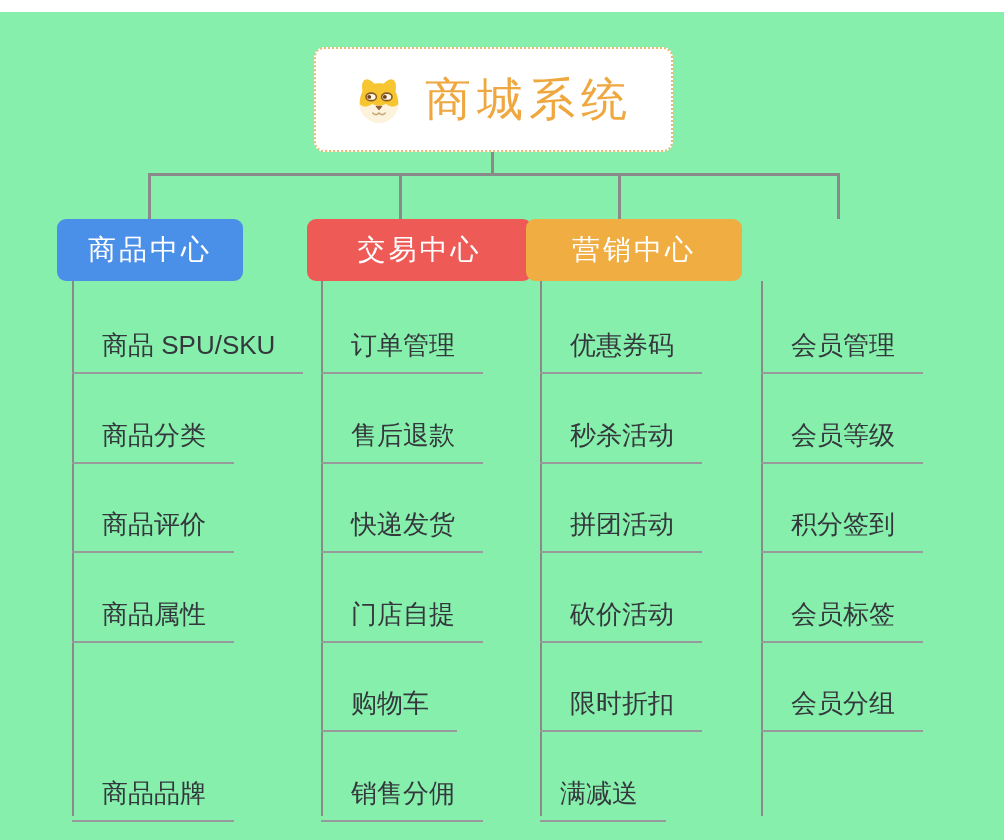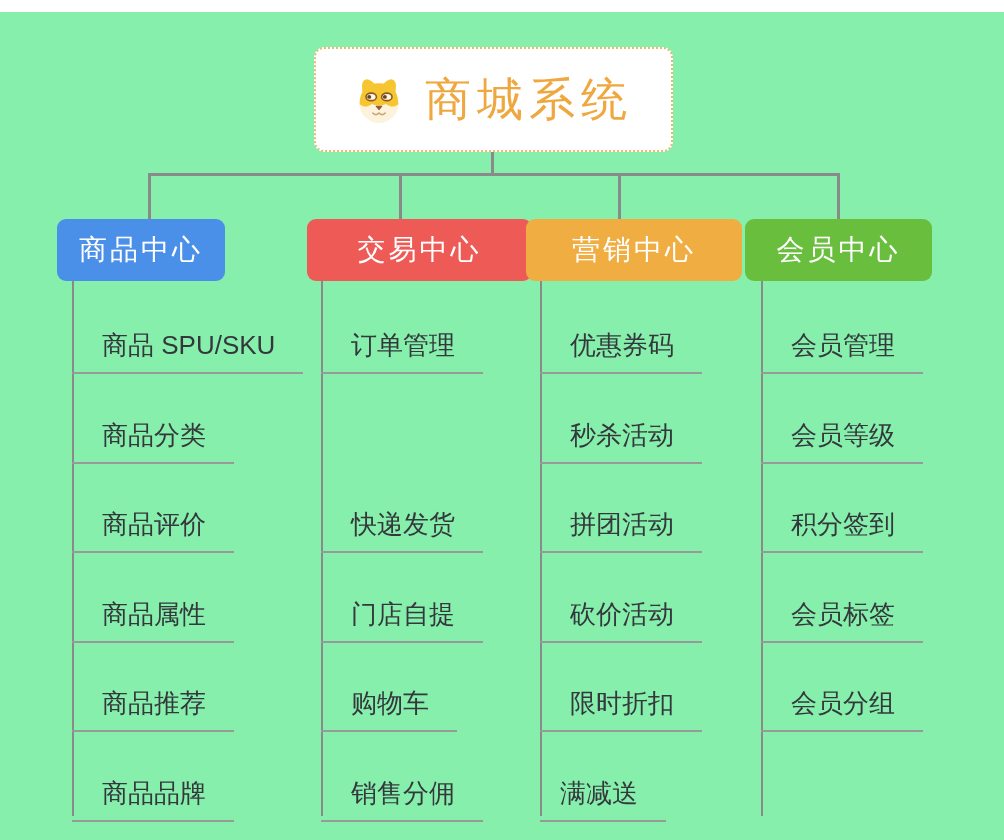--- a/index.html
+++ b/index.html
@@ -30,21 +30,21 @@
   .ln-trunk0   { left:72px;  top:269px; width:2px; height:535px; }
   .ln-trunk1   { left:321px; top:269px; width:2px; height:535px; }
   .ln-trunk2   { left:540px; top:269px; width:2px; height:535px; }
   .ln-trunk3   { left:761px; top:269px; width:2px; height:535px; }
   
   .branch {
     position:absolute; top:207px; height:62px; border-radius:9px;
     display:flex; align-items:center; justify-content:center;
   }
   .branch-label { font-size:28px; letter-spacing:3px; color:#ffffff; white-space:nowrap; }
-  .b0 { left:57px;  width:168px; }
+  .b0 { left:57px;  width:186px; }
   .b1 { left:307px; width:225px; }
   .b2 { left:526px; width:216px; }
   .b3 { left:745px; width:187px; }
   
   .leaf {
     position:absolute; display:inline-block; white-space:nowrap;
     font-size:26px; line-height:1.35;
     padding:0 28px 9px 30px;
     border-bottom:2px solid #98999b;
   }
@@ -88,32 +88,29 @@
 
   <div class="branch b0" style="background: rgb(74, 143, 232);">
     <span class="branch-label" style="color: rgb(255, 255, 255);">商品中心</span>
   </div>
   <div class="branch b1" style="background: rgb(238, 90, 86);">
     <span class="branch-label" style="color: rgb(255, 255, 255);">交易中心</span>
   </div>
   <div class="branch b2" style="background: rgb(239, 173, 66);">
     <span class="branch-label" style="color: rgb(255, 255, 255);">营销中心</span>
   </div>
-  <div class="branch b3" style="background: rgb(105, 190, 62);">
-    <span class="branch-label" style="color: rgb(255, 255, 255);">会员中心</span>
-  </div>
 
   <div class="leaf col0 row0" style="color: rgb(52, 56, 60); border-color: rgb(152, 153, 155);">商品 SPU/SKU</div>
   <div class="leaf col0 row1" style="color: rgb(52, 56, 60); border-color: rgb(152, 153, 155);">商品分类</div>
   <div class="leaf col0 row2" style="color: rgb(52, 56, 60); border-color: rgb(152, 153, 155);">商品评价</div>
   <div class="leaf col0 row3" style="color: rgb(52, 56, 60); border-color: rgb(152, 153, 155);">商品属性</div>
-  <div class="leaf col0 row4" style="color: rgb(52, 56, 60); border-color: rgb(152, 153, 155);">商品推荐</div>
   <div class="leaf col0 row5" style="color: rgb(52, 56, 60); border-color: rgb(152, 153, 155);">商品品牌</div>
 
   <div class="leaf col1 row0" style="color: rgb(52, 56, 60); border-color: rgb(152, 153, 155);">订单管理</div>
+  <div class="leaf col1 row1" style="color: rgb(52, 56, 60); border-color: rgb(152, 153, 155);">售后退款</div>
   <div class="leaf col1 row2" style="color: rgb(52, 56, 60); border-color: rgb(152, 153, 155);">快递发货</div>
   <div class="leaf col1 row3" style="color: rgb(52, 56, 60); border-color: rgb(152, 153, 155);">门店自提</div>
   <div class="leaf col1 row4" style="color: rgb(52, 56, 60); border-color: rgb(152, 153, 155);">购物车</div>
   <div class="leaf col1 row5" style="color: rgb(52, 56, 60); border-color: rgb(152, 153, 155);">销售分佣</div>
 
   <div class="leaf col2 row0" style="color: rgb(52, 56, 60); border-color: rgb(152, 153, 155);">优惠券码</div>
   <div class="leaf col2 row1" style="color: rgb(52, 56, 60); border-color: rgb(152, 153, 155);">秒杀活动</div>
   <div class="leaf col2 row2" style="color: rgb(52, 56, 60); border-color: rgb(152, 153, 155);">拼团活动</div>
   <div class="leaf col2 row3" style="color: rgb(52, 56, 60); border-color: rgb(152, 153, 155);">砍价活动</div>
   <div class="leaf col2 row4" style="color: rgb(52, 56, 60); border-color: rgb(152, 153, 155);">限时折扣</div>

